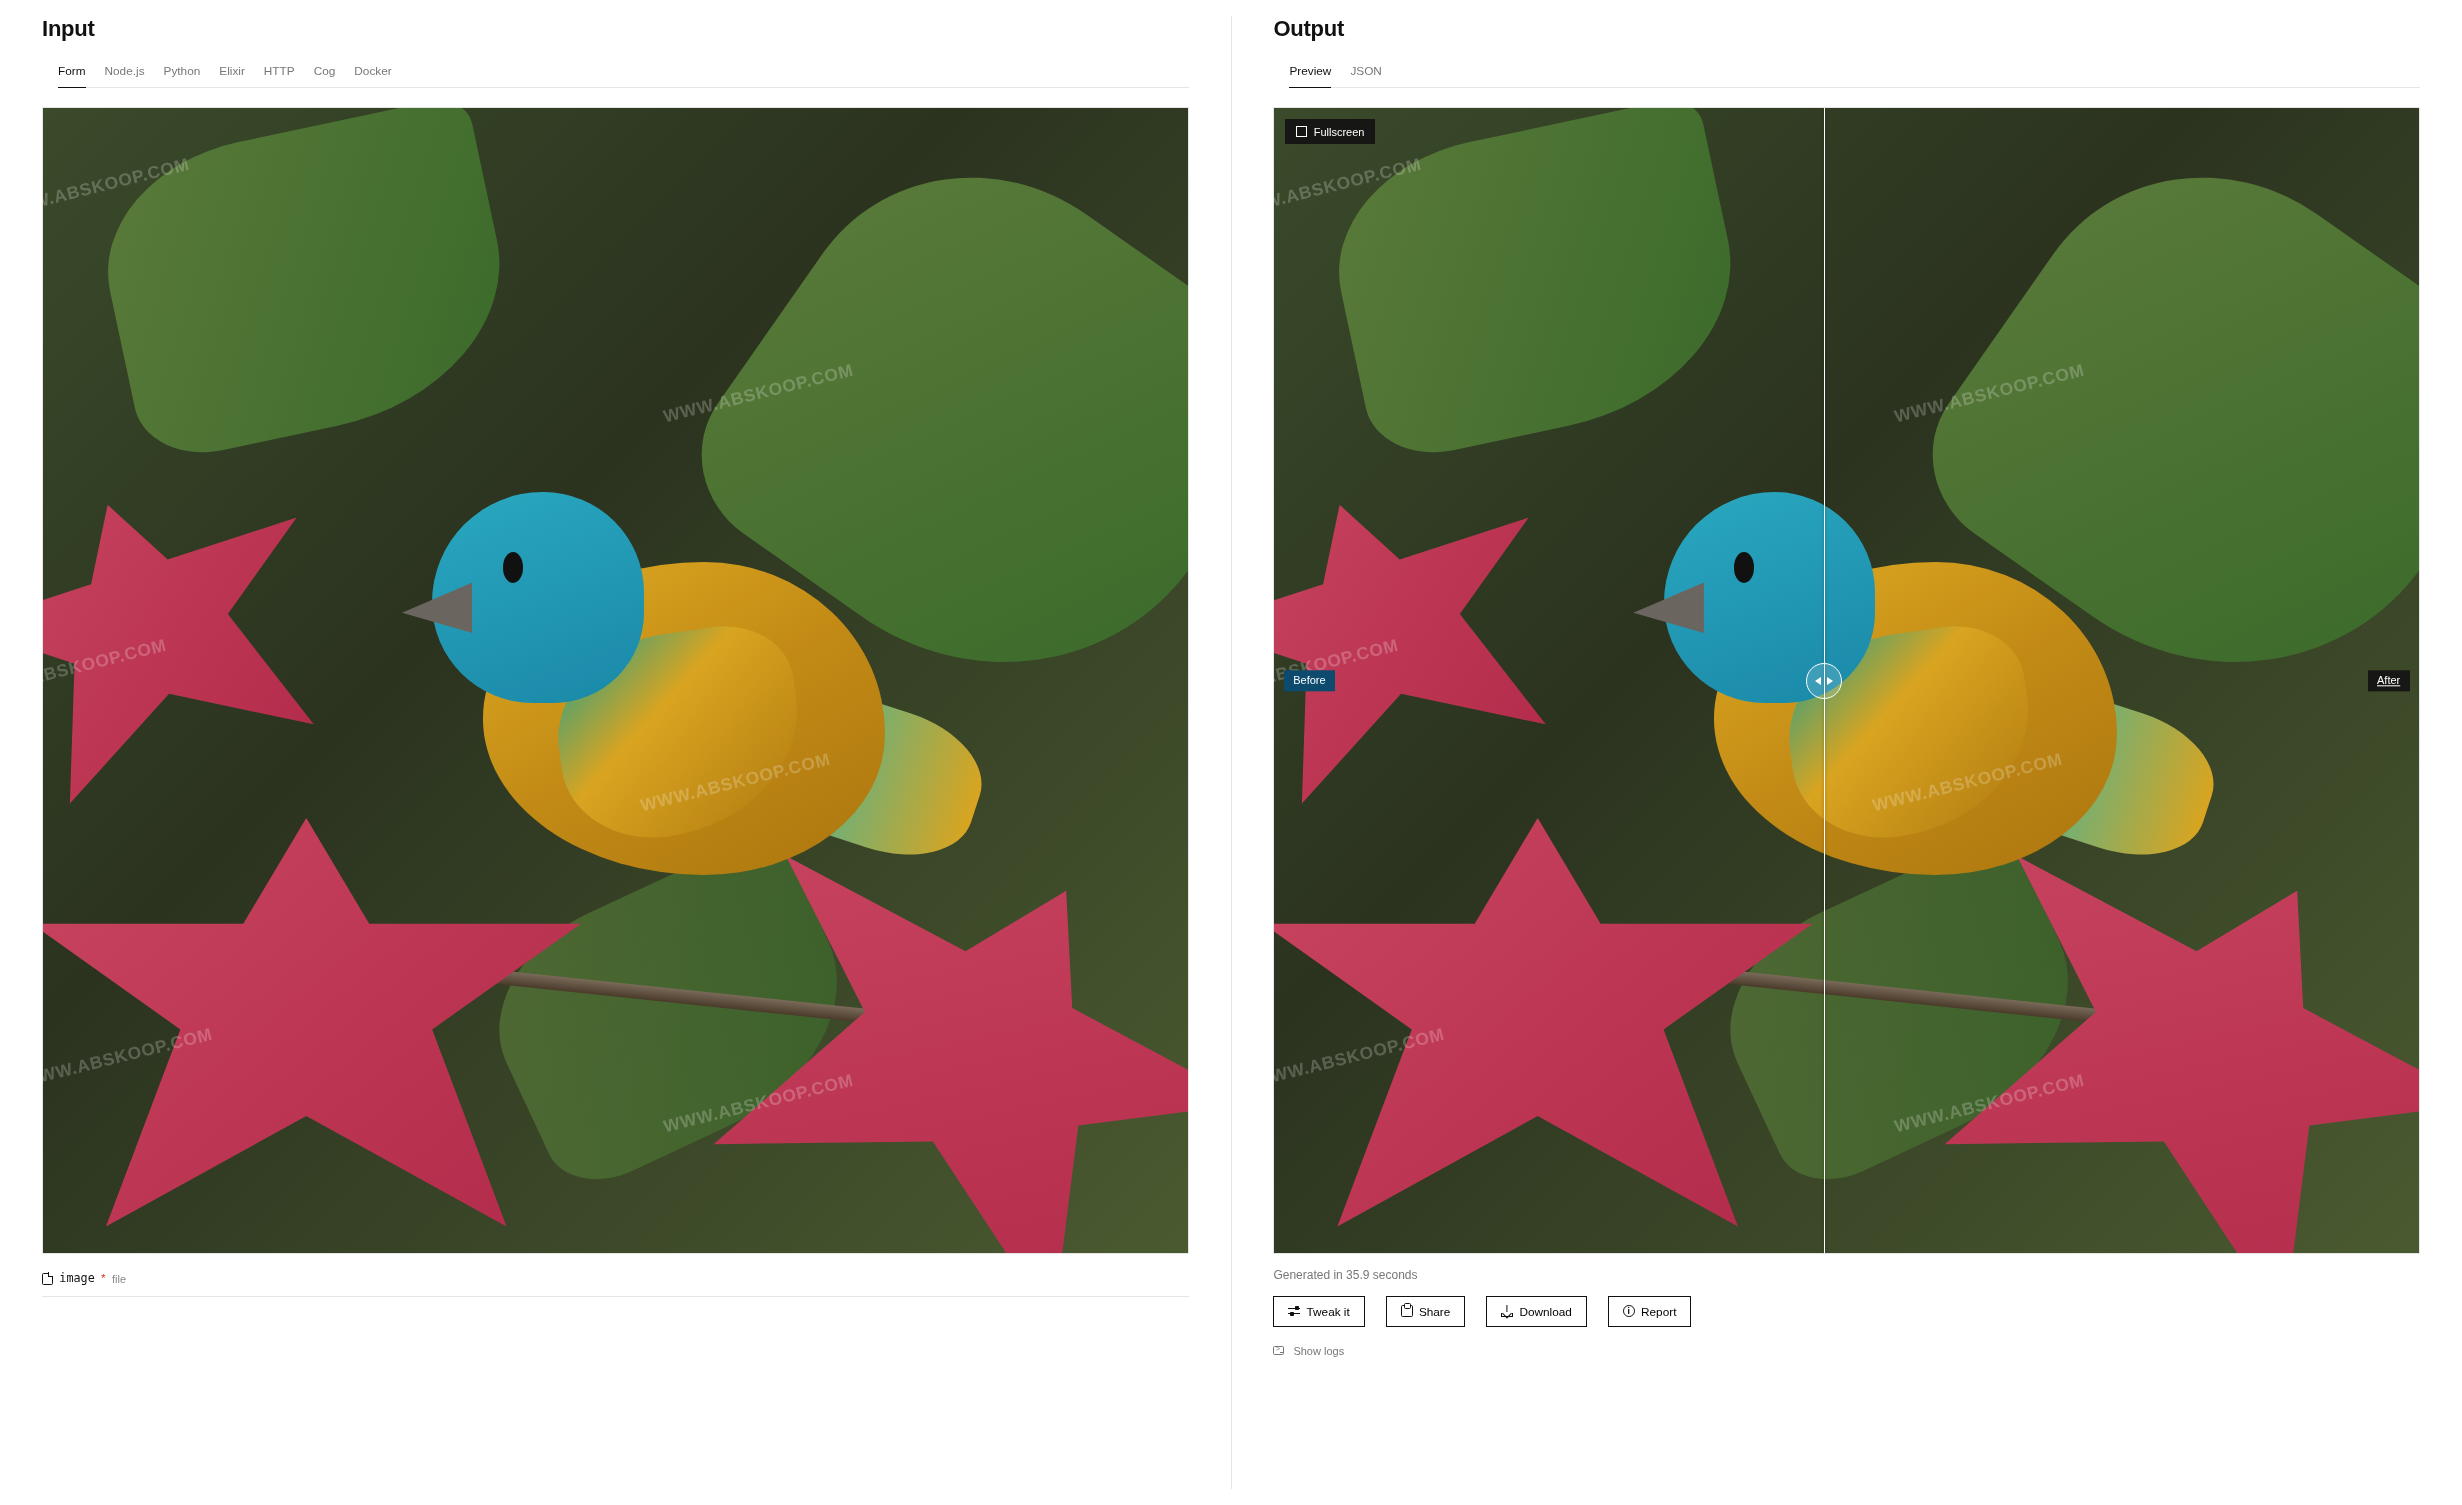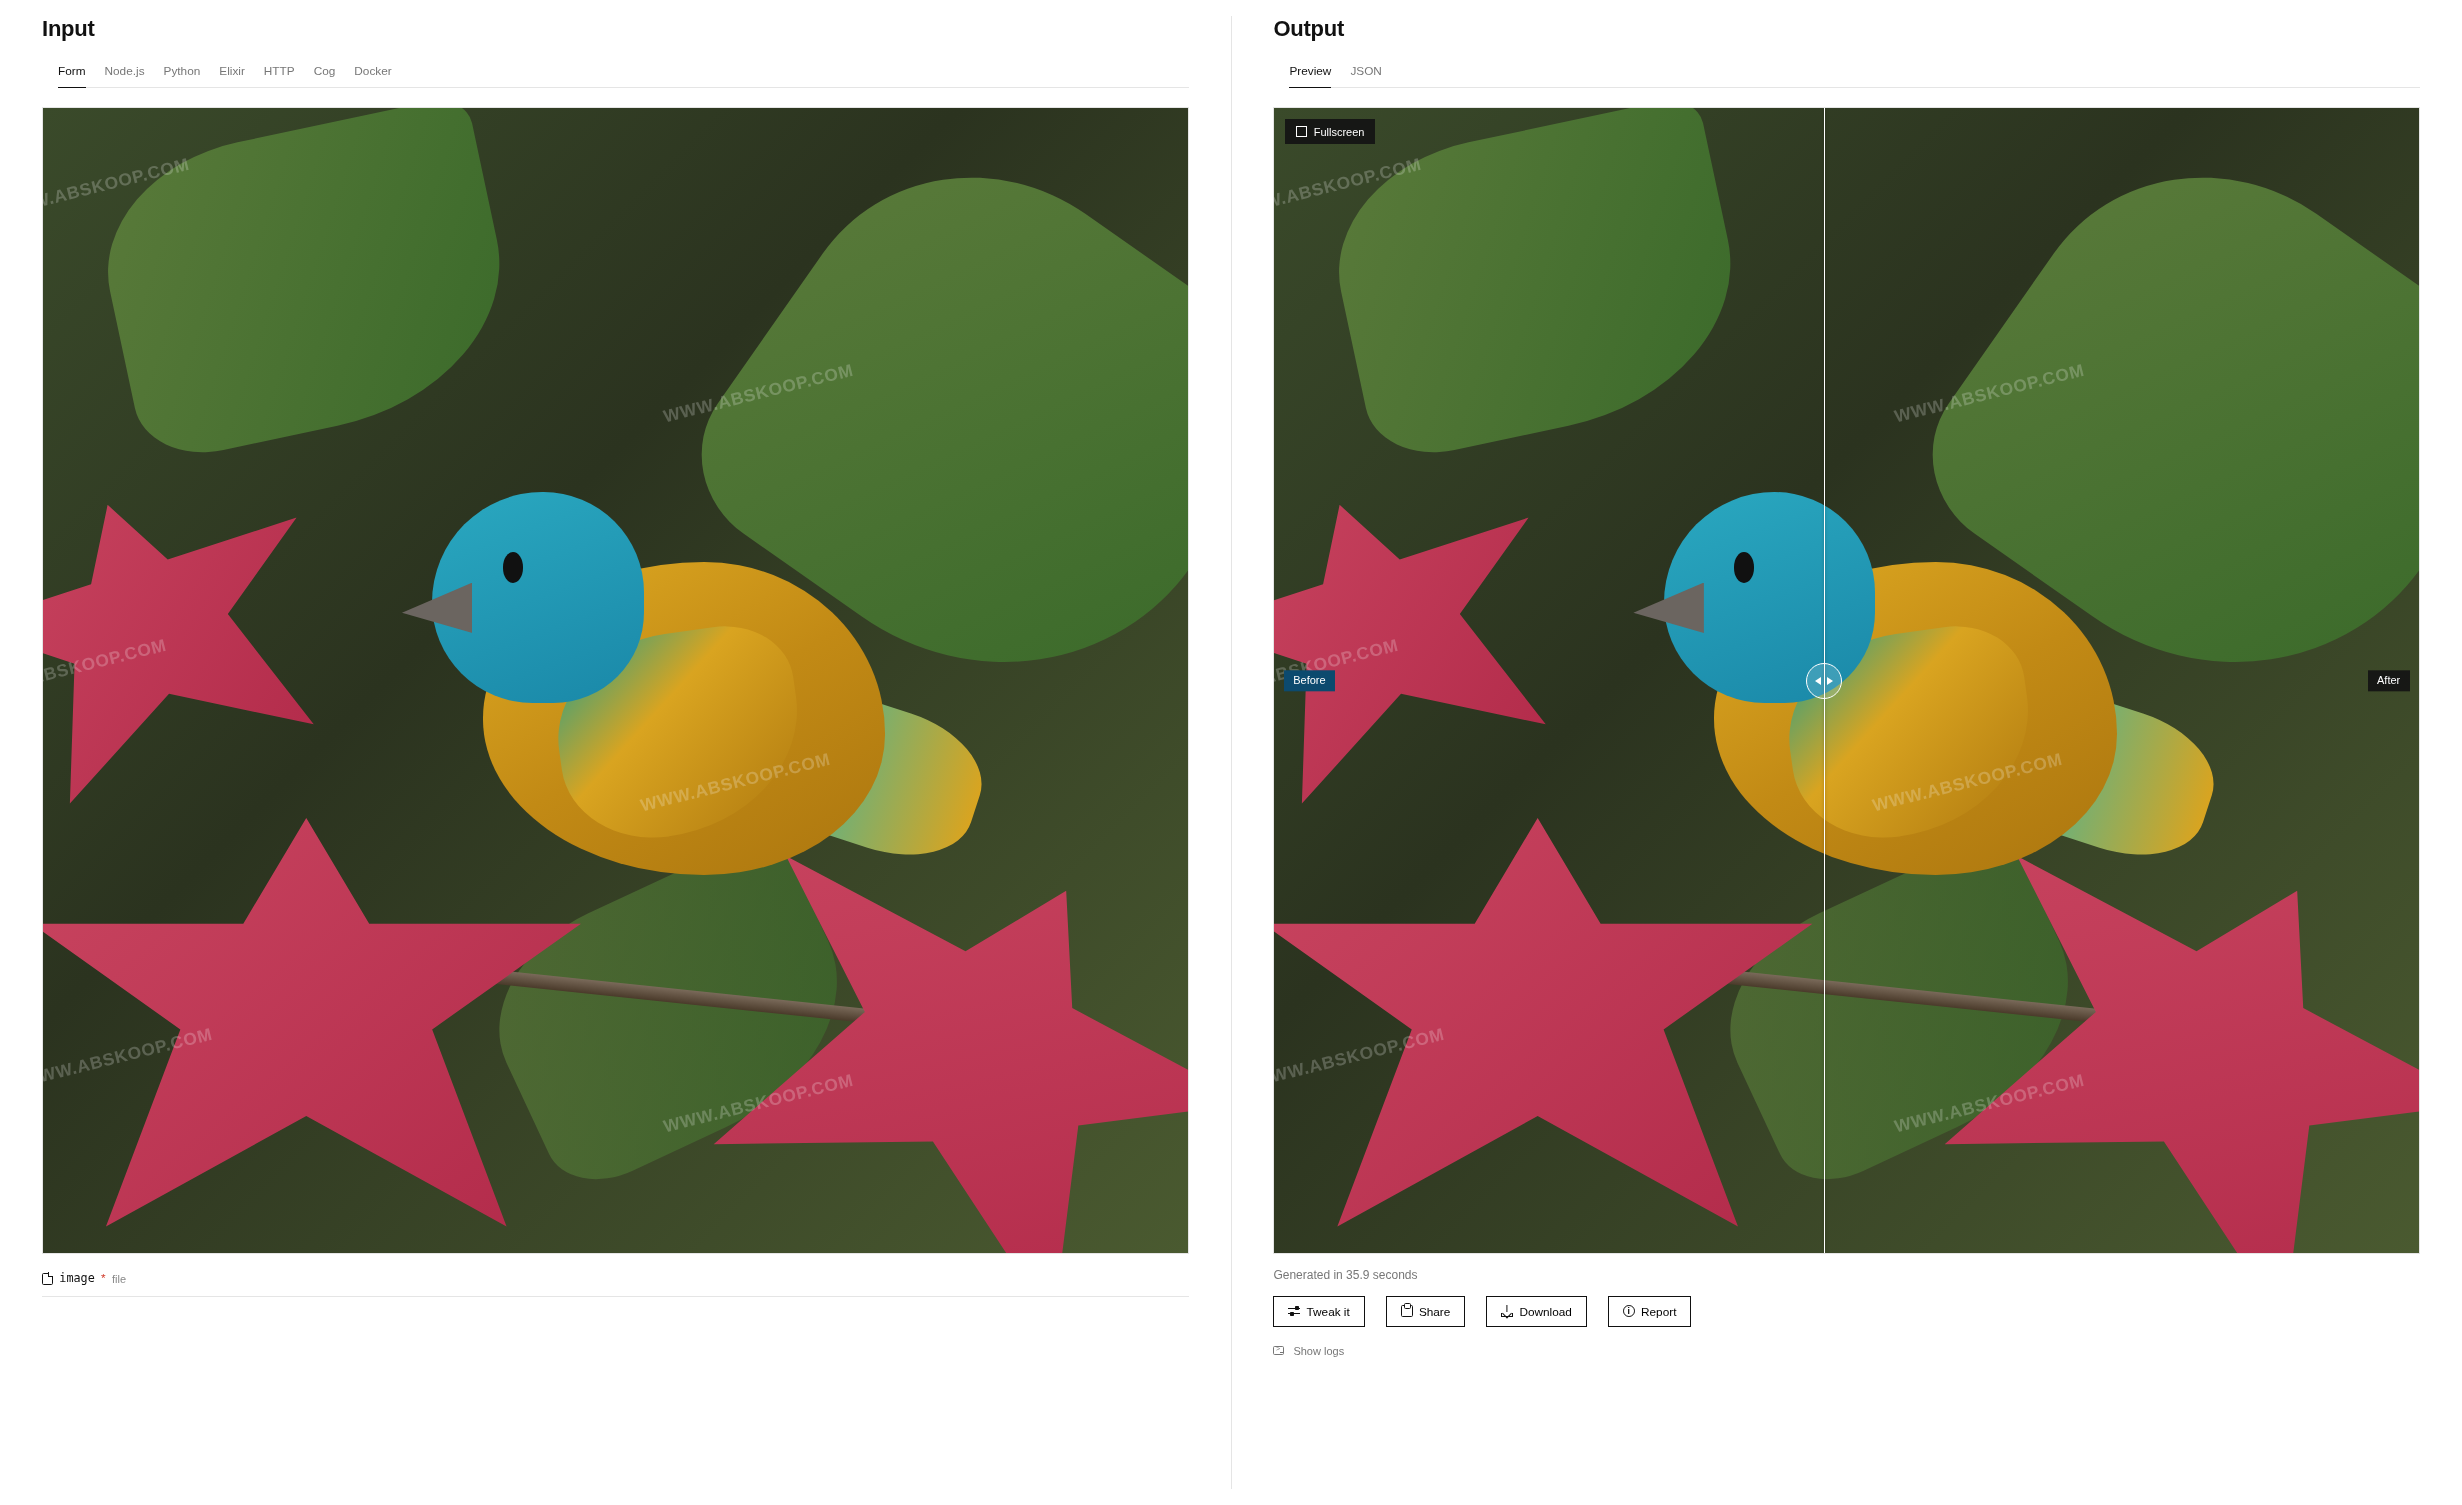--- a/index.html
+++ b/index.html
@@ -127,21 +127,21 @@
   .compare-handle::before, .compare-handle::after {
     content:""; width:0; height:0; border-top:4.7px solid transparent; border-bottom:4.7px solid transparent;
   }
   .compare-handle::before { border-right:6.3px solid #fff; margin-right:3.1px; }
   .compare-handle::after  { border-left:6.3px solid #fff; margin-left:3.1px; }
   .tag {
     position:absolute; top:50%; transform:translateY(-50%);
     background:rgba(20,20,20,0.92); color:#fff; padding:4.7px 9.4px; font-size:11px;
   }
   .tag.before-tag { left:9.4px; background:#0c4a6e; }
-  .tag.after-tag { right:9.4px; }
+  .tag.after-tag { right:9.4px;text-decoration:underline; }
 
   .gen-line { color:#777; font-size:12px; margin-top:14px; }
 
   .output-actions { display:flex; gap:21px; margin-top:14px; flex-wrap:wrap; }
   .icon16 { width:11.8px; height:11.8px; display:inline-block; vertical-align:-1.6px; margin-right:6.3px; }
   .icon-sliders { position:relative; }
   .icon-sliders::before, .icon-sliders::after { content:""; position:absolute; left:0; right:0; height:1.2px; background:#111; }
   .icon-sliders::before { top:2.4px; } .icon-sliders::after { top:7.8px; }
   .icon-sliders .dot1, .icon-sliders .dot2 { position:absolute; width:3.9px; height:3.9px; background:#111; border-radius:0.8px; }
   .icon-sliders .dot1 { top:0.8px; left:7px; } .icon-sliders .dot2 { top:6.3px; left:1.6px; }

